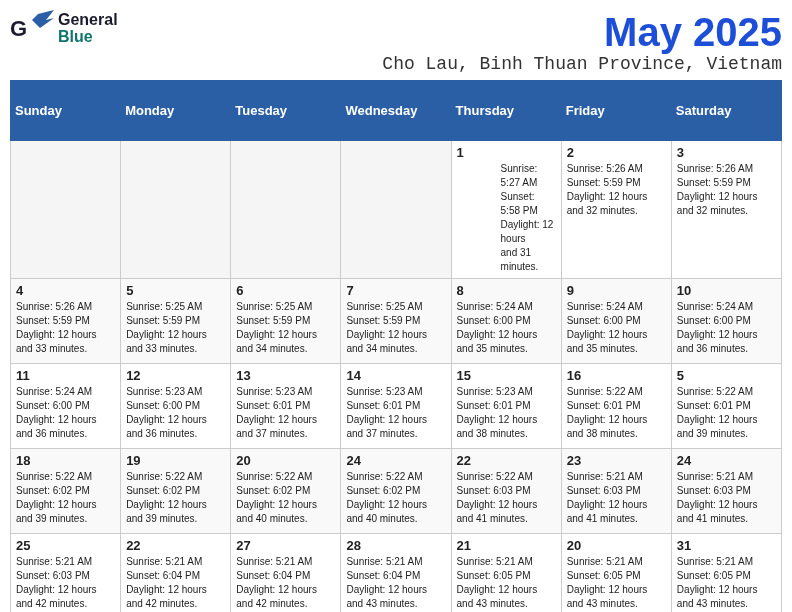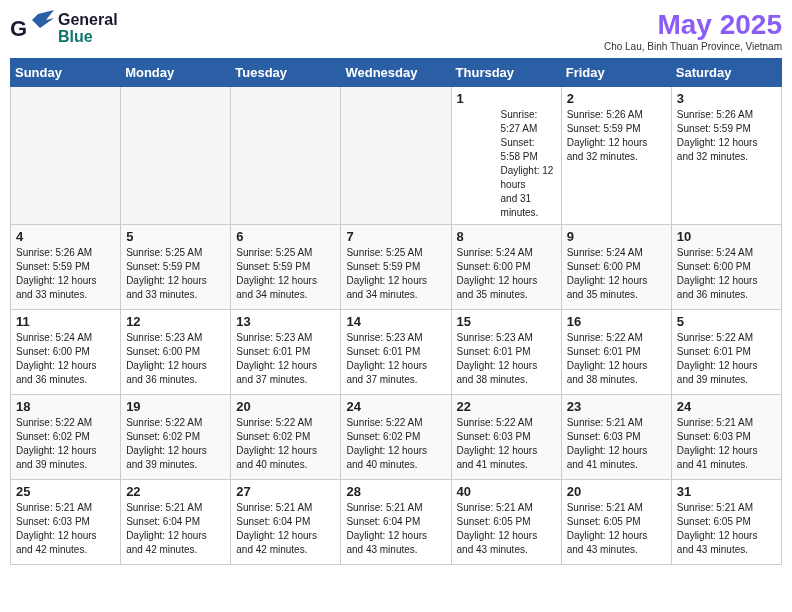--- a/index.html
+++ b/index.html
@@ -18,40 +18,41 @@
     }
     .logo {
       display: flex;
       flex-direction: column;
       align-items: flex-start;
     }
     .title-area {
       text-align: right;
     }
     .month-title {
-      font-size: 28px;
+      font-size: 40px;
       font-weight: bold;
-      color: #8b5cf6;
+      color: #1d4ed8;
       line-height: 1.1;
     }
     .location-title {
-      font-size: 10px;
+      font-size: 18px;
       color: #333;
+      font-family: Liberation Mono, monospace;
     }
     .calendar {
       width: 100%;
       border-collapse: collapse;
       border: 1px solid #ccc;
     }
     .calendar th {
       background-color: #2b5fa5;
       color: #fff;
       font-size: 13px;
       font-weight: bold;
-      padding: 6px 4px;
+      padding: 22px 4px;
       border: 1px solid #2b5fa5;
       text-align: left;
     }
     .calendar td {
       width: 14.28%;
       vertical-align: top;
       border: 1px solid #ccc;
       padding: 4px 5px;
       font-size: 10.5px;
       color: #222;
@@ -319,21 +320,21 @@
 and 42 minutes.</div>
         </td>
         <td>
           <span class="day-num">28</span>
           <div class="day-info" style="white-space: pre-line;">Sunrise: 5:21 AM
 Sunset: 6:04 PM
 Daylight: 12 hours
 and 43 minutes.</div>
         </td>
         <td>
-          <span class="day-num">40</span>
+          <span class="day-num">21</span>
           <div class="day-info" style="white-space: pre-line;">Sunrise: 5:21 AM
 Sunset: 6:05 PM
 Daylight: 12 hours
 and 43 minutes.</div>
         </td>
         <td>
           <span class="day-num">20</span>
           <div class="day-info" style="white-space: pre-line;">Sunrise: 5:21 AM
 Sunset: 6:05 PM
 Daylight: 12 hours

